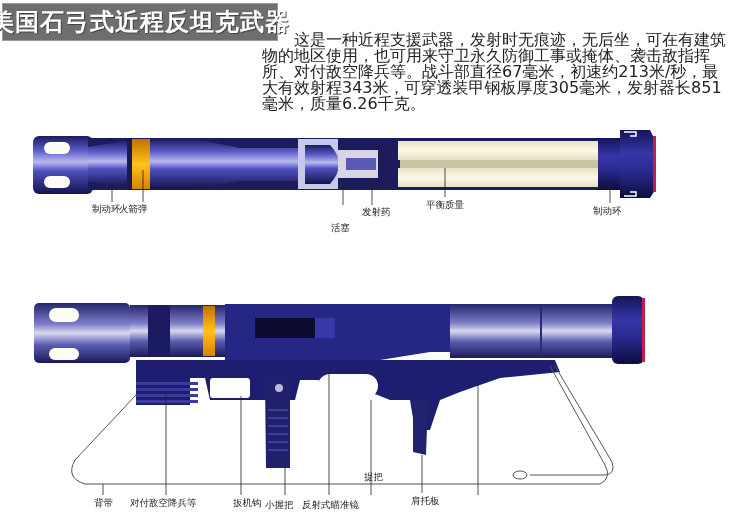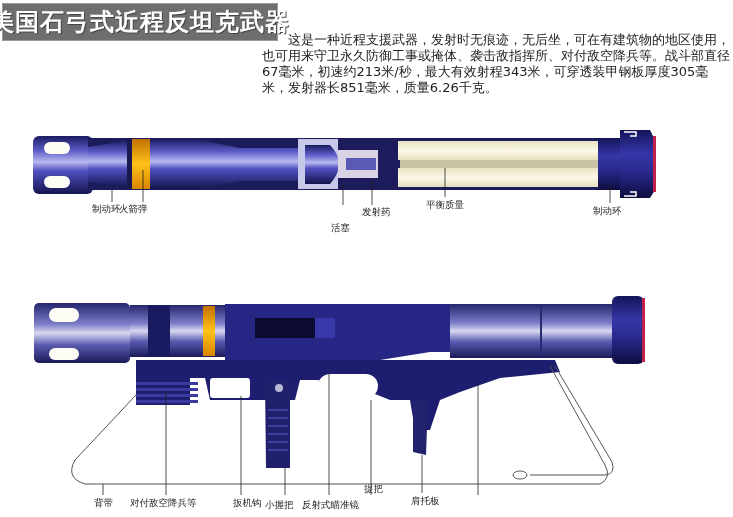--- a/index.html
+++ b/index.html
@@ -1,19 +1,19 @@
 <!DOCTYPE html>
 <html><head>
 <meta charset="utf-8">
 <style>
   html,body{margin:0;padding:0;background:#ffffff;}
   body{width:733px;height:517px;position:relative;overflow:hidden;font-family:"DejaVu Sans",sans-serif;}
   .title-bar{position:absolute;left:2px;top:3px;width:276px;height:38px;background:#6e6e6e;border:1px solid #9a9a9a;box-sizing:border-box;display:flex;align-items:center;justify-content:center;}
   .title-text{color:#ffffff;font-size:24px;font-weight:bold;letter-spacing:1px;white-space:nowrap;text-shadow:1px 1px 0 #444;}
-  .desc{position:absolute;left:262px;top:32px;width:468px;font-size:13px;line-height:16px;color:#222;}
+  .desc{position:absolute;left:262px;top:32px;width:468px;font-size:16px;line-height:16px;color:#222;}
   .desc p{margin:0;text-indent:2em;}
   .label{position:absolute;font-size:9.5px;color:#222;white-space:nowrap;}
   svg{position:absolute;left:0;top:0;}
 </style>
 </head>
 <body>
 
 <div class="title-bar">
   <span class="title-text">美国石弓式近程反坦克武器</span>
 </div>
@@ -159,15 +159,15 @@
 <span class="label" style="left:331px;top:222px">活塞</span>
 <span class="label" style="left:362px;top:206px">发射药</span>
 <span class="label" style="left:426px;top:199px">平衡质量</span>
 <span class="label" style="left:593px;top:205px">制动环</span>
 
 <span class="label" style="left:94px;top:497px">背带</span>
 <span class="label" style="left:130px;top:497px">对付敌空降兵等</span>
 <span class="label" style="left:233px;top:497px">扳机钩</span>
 <span class="label" style="left:265px;top:499px">小握把</span>
 <span class="label" style="left:302px;top:499px">反射式瞄准镜</span>
-<span class="label" style="left:364px;top:483px">提把</span>
+<span class="label" style="left:364px;top:471px">提把</span>
 <span class="label" style="left:411px;top:495px">肩托板</span>
 <span class="label" style="left:468px;top:521px">肩托</span>
 
 </body></html>

